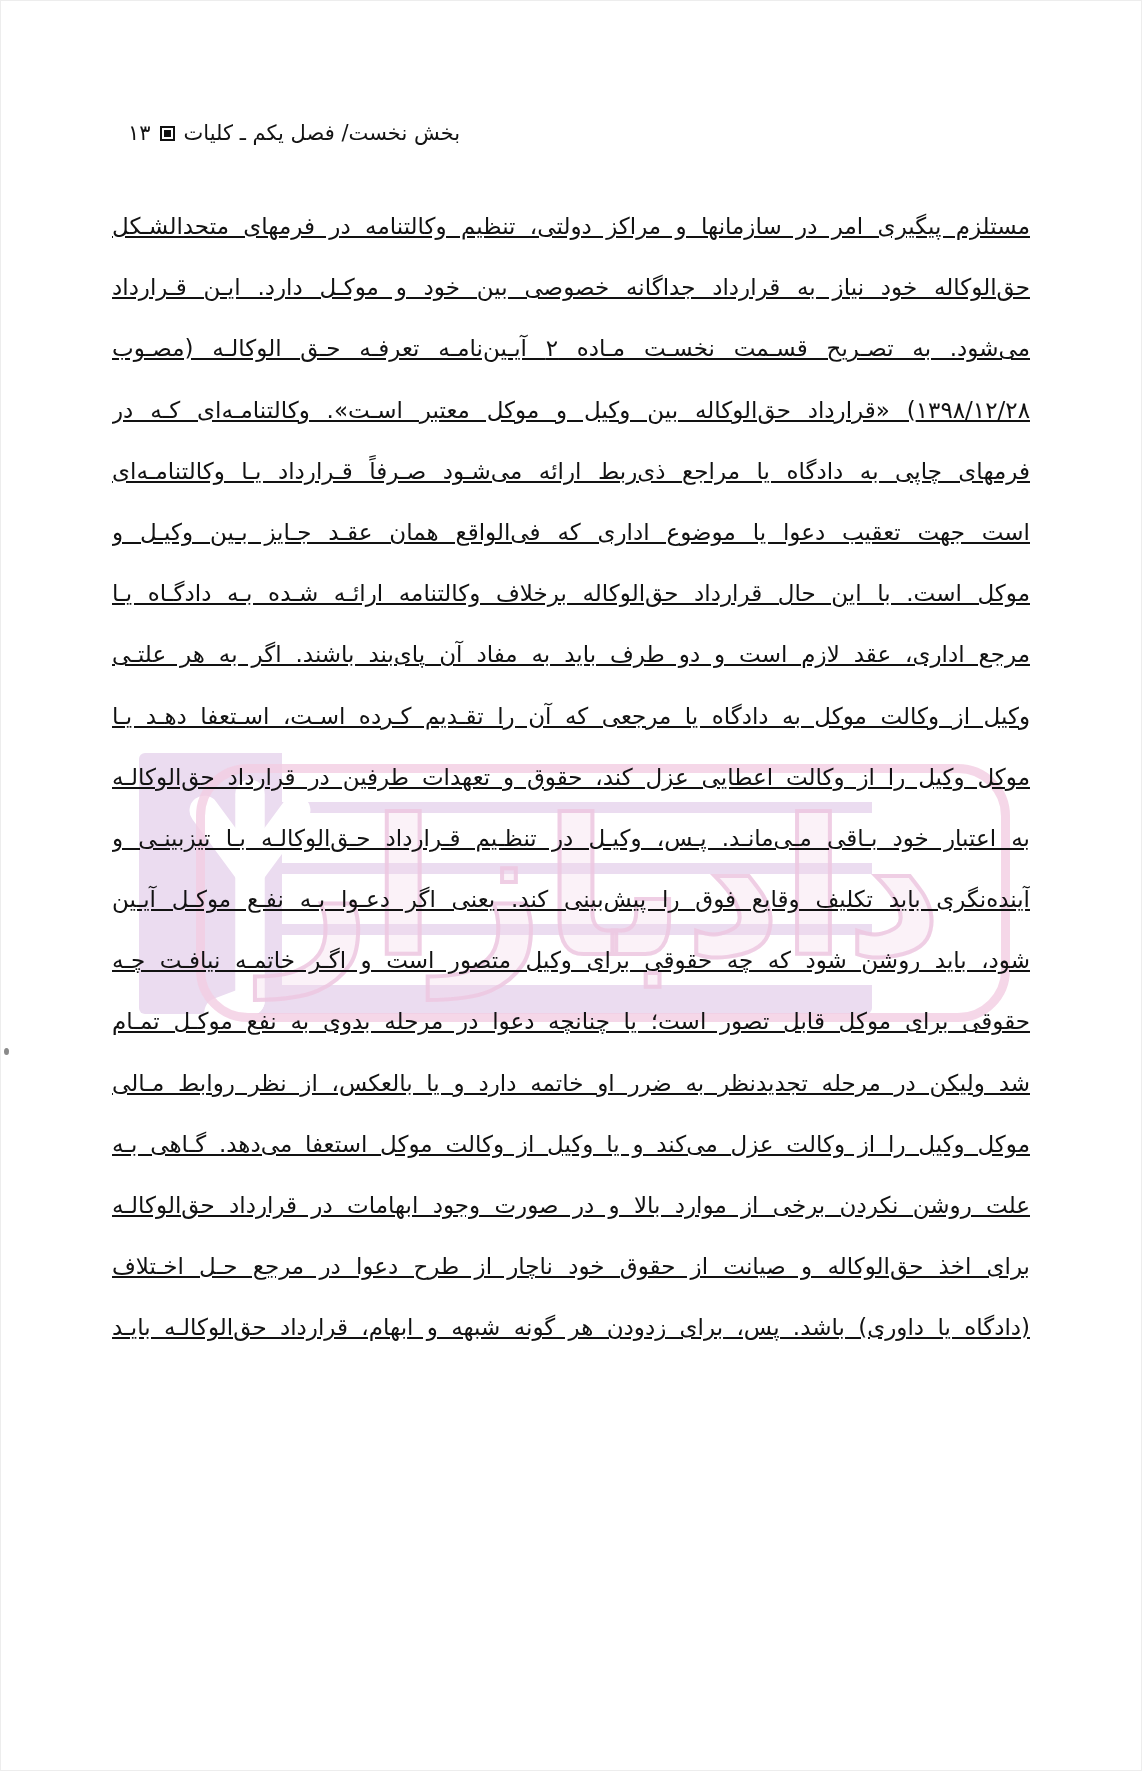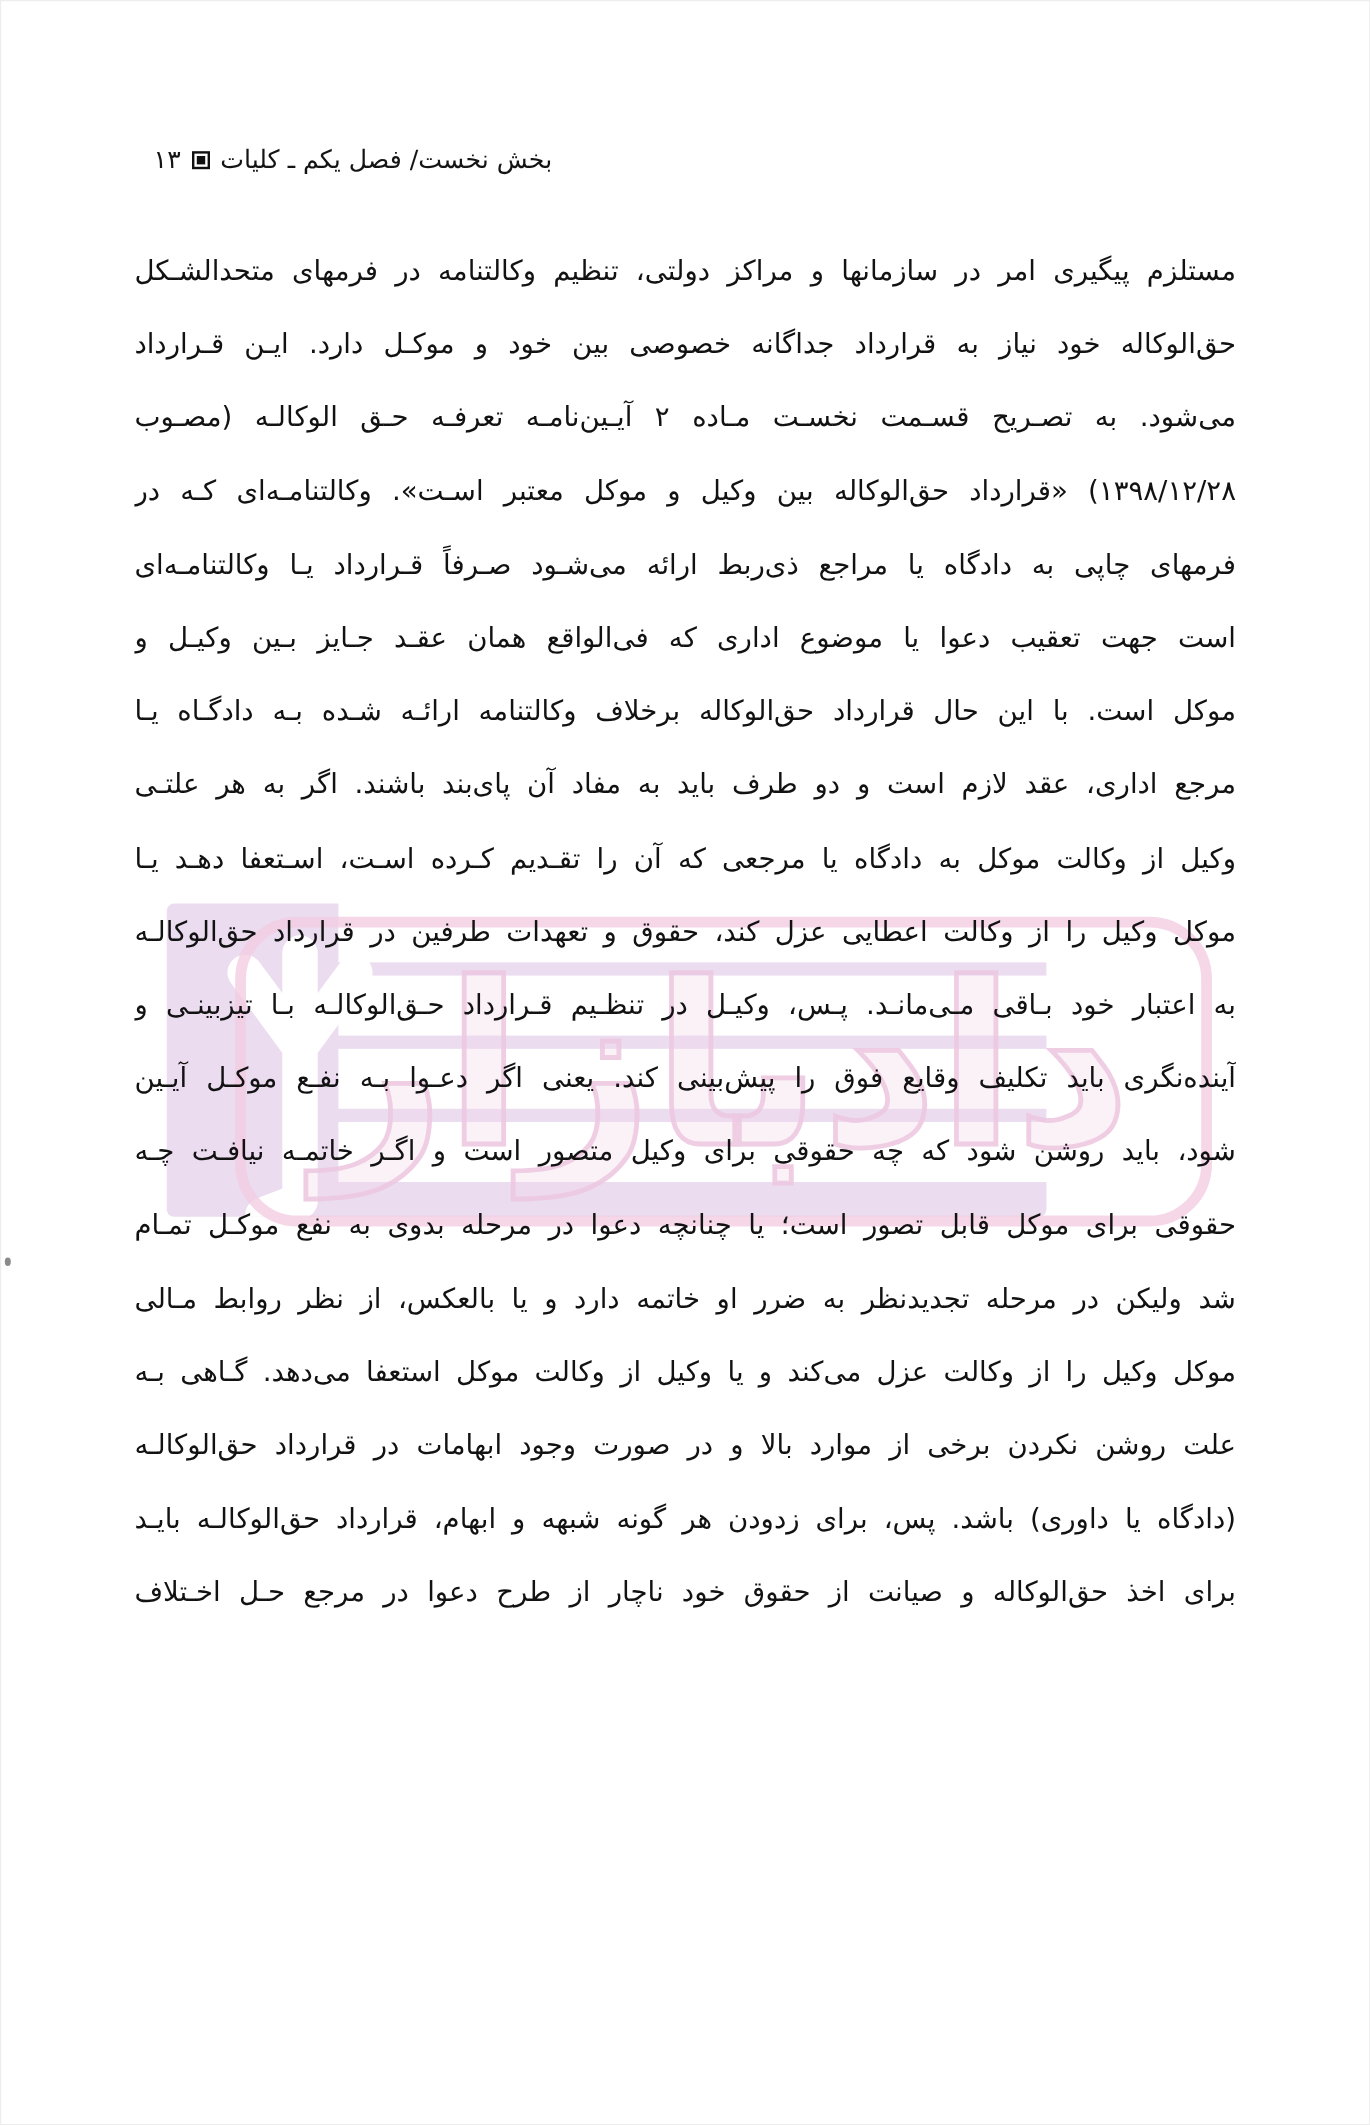--- a/index.html
+++ b/index.html
@@ -100,37 +100,37 @@
 
   <div class="wm-strip" style="top:752px"></div>
   <div class="wm-strip" style="top:813px"></div>
   <div class="wm-strip" style="top:874px"></div>
   <div class="wm-strip" style="top:935px"></div>
 
   <div class="wm-frame" style="border-color: rgb(243, 205, 226);"></div>
 
   <div class="wm-word" style="color: rgba(240, 212, 232, 0.35); -webkit-text-stroke-color: rgb(238, 201, 226);">دادبازار</div>
 
-  <div class="body-text" id="body-text" style="color: rgb(18, 18, 18);">
+  <div class="body-text" id="body-text" style="color: rgb(18, 18, 18); text-decoration: underline;">
       <div class="line">مستلزم پیگیری امر در سازمانها و مراکز دولتی، تنظیم وکالتنامه در فرمهای متحدالشـکل</div>
       <div class="line">حق‌الوکاله خود نیاز به قرارداد جداگانه خصوصی بین خود و موکـل دارد. ایـن قـرارداد</div>
       <div class="line">می‌شود. به تصـریح قسـمت نخسـت مـاده ۲ آیـین‌نامـه تعرفـه حـق الوکالـه (مصـوب</div>
       <div class="line">۱۳۹۸/۱۲/۲۸) «قرارداد حق‌الوکاله بین وکیل و موکل معتبر اسـت». وکالتنامـه‌ای کـه در</div>
       <div class="line">فرمهای چاپی به دادگاه یا مراجع ذی‌ربط ارائه می‌شـود صـرفاً قـرارداد یـا وکالتنامـه‌ای</div>
       <div class="line">است جهت تعقیب دعوا یا موضوع اداری که فی‌الواقع همان عقـد جـایز بـین وکیـل و</div>
       <div class="line">موکل است. با این حال قرارداد حق‌الوکاله برخلاف وکالتنامه ارائـه شـده بـه دادگـاه یـا</div>
       <div class="line">مرجع اداری، عقد لازم است و دو طرف باید به مفاد آن پای‌بند باشند. اگر به هر علتـی</div>
       <div class="line">وکیل از وکالت موکل به دادگاه یا مرجعی که آن را تقـدیم کـرده اسـت، اسـتعفا دهـد یـا</div>
       <div class="line">موکل وکیل را از وکالت اعطایی عزل کند، حقوق و تعهدات طرفین در قرارداد حق‌الوکالـه</div>
       <div class="line">به اعتبار خود بـاقی مـی‌مانـد. پـس، وکیـل در تنظـیم قـرارداد حـق‌الوکالـه بـا تیزبینـی و</div>
       <div class="line">آینده‌نگری باید تکلیف وقایع فوق را پیش‌بینی کند. یعنی اگر دعـوا بـه نفـع موکـل آیـین</div>
       <div class="line">شود، باید روشن شود که چه حقوقی برای وکیل متصور است و اگـر خاتمـه نیافـت چـه</div>
       <div class="line">حقوقی برای موکل قابل تصور است؛ یا چنانچه دعوا در مرحله بدوی به نفع موکـل تمـام</div>
       <div class="line">شد ولیکن در مرحله تجدیدنظر به ضرر او خاتمه دارد و یا بالعکس، از نظر روابط مـالی</div>
       <div class="line">موکل وکیل را از وکالت عزل می‌کند و یا وکیل از وکالت موکل استعفا می‌دهد. گـاهی بـه</div>
       <div class="line">علت روشن نکردن برخی از موارد بالا و در صورت وجود ابهامات در قرارداد حق‌الوکالـه</div>
+      <div class="line">برای اخذ حق‌الوکاله و صیانت از حقوق خود ناچار از طرح دعوا در مرجع حـل اخـتلاف</div>
       <div class="line">(دادگاه یا داوری) باشد. پس، برای زدودن هر گونه شبهه و ابهام، قرارداد حق‌الوکالـه بایـد</div>
-      <div class="line">برای اخذ حق‌الوکاله و صیانت از حقوق خود ناچار از طرح دعوا در مرجع حـل اخـتلاف</div>
     </div>
 
   <div class="artifact"></div>
 
 </div>
 
 </body></html>

